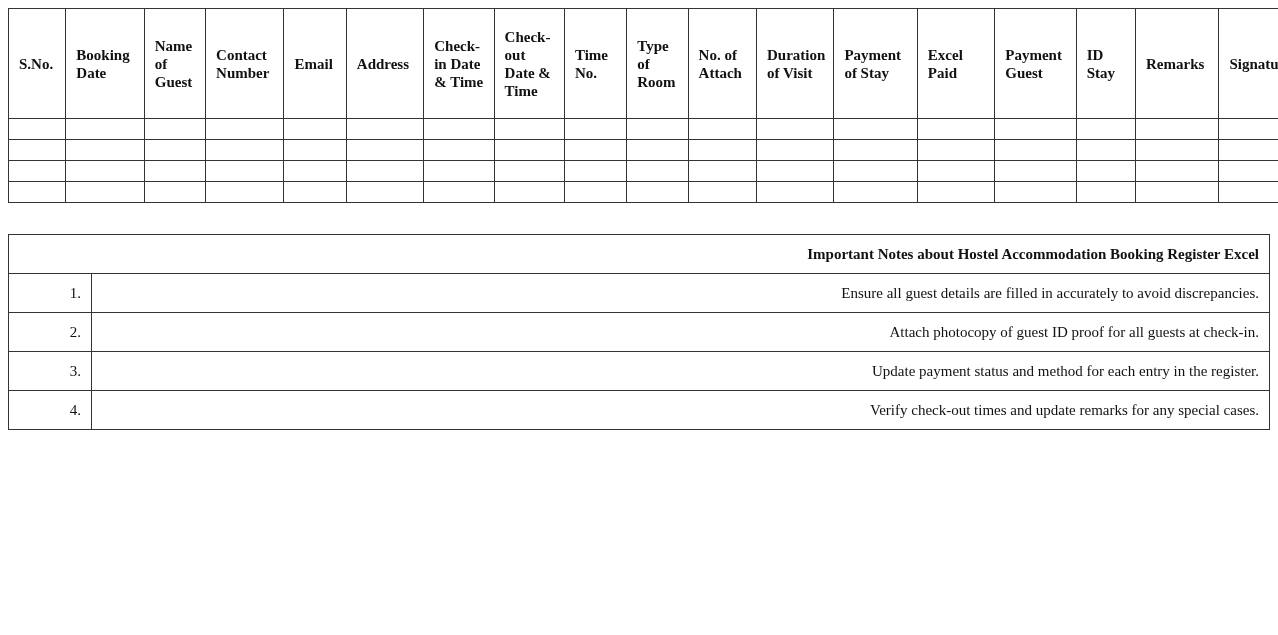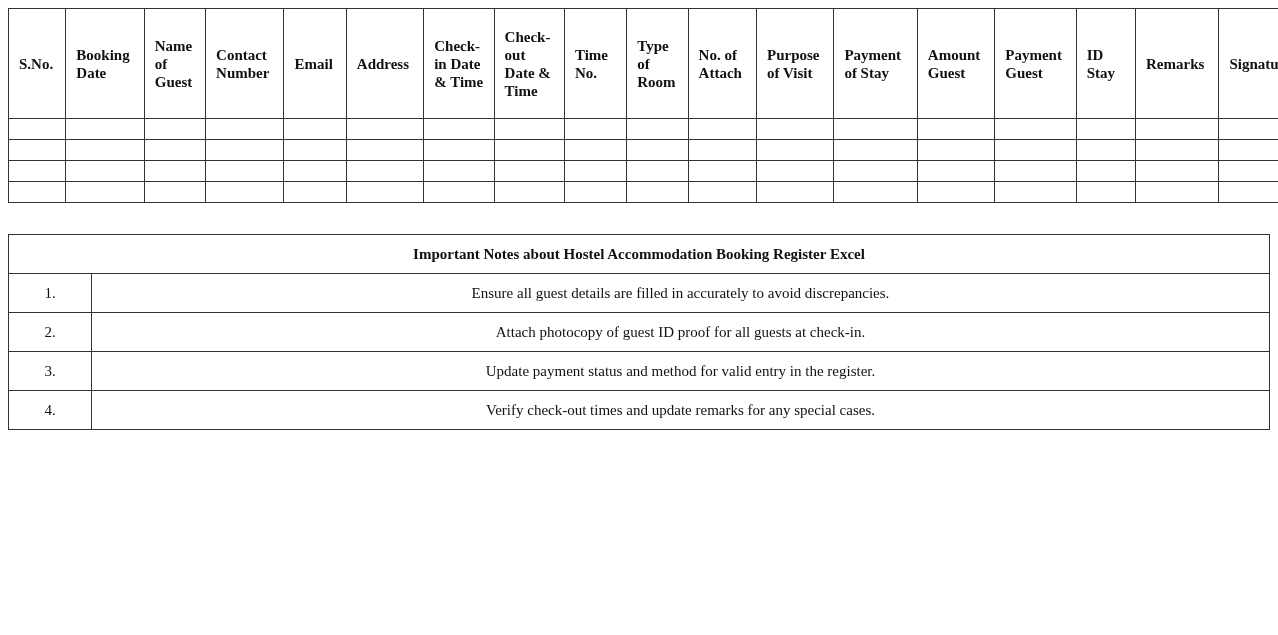--- a/index.html
+++ b/index.html
@@ -6,21 +6,21 @@
   body { width: 1278px; height: 635px; overflow: hidden; position: relative;
          font-family: "Liberation Serif", "DejaVu Serif", serif; color: #111; }
   table { border-collapse: collapse; }
   .register { position: absolute; left: 8px; top: 8px; table-layout: fixed; width: 1290px; }
   .register th, .register td { border: 1px solid #333; padding: 0 10px; }
   .register th { height: 109px; font-weight: bold; font-size: 15px; line-height: 18px;
                  text-align: left; vertical-align: middle; }
   .register td { height: 20px; }
   .notes { position: absolute; left: 8px; top: 234px; width: 1262px; table-layout: fixed; }
   .notes td, .notes th { border: 1px solid #333; height: 38px; padding: 0 10px;
-                         font-size: 15px; text-align: center; vertical-align: middle; }
+                         font-size: 15px; text-align: right; vertical-align: middle; }
   .notes th { font-weight: bold; }
 </style>
 </head>
 <body>
 
 <table class="register">
   <colgroup id="reg-cols">
       <col style="width: 57px;">
       <col style="width: 78px;">
       <col style="width: 61px;">
@@ -46,23 +46,23 @@
         <th>Booking Date</th>
         <th>Name of Guest</th>
         <th>Contact Number</th>
         <th>Email</th>
         <th>Address</th>
         <th>Check-in Date &amp; Time</th>
         <th>Check-out Date &amp; Time</th>
         <th>Time No.</th>
         <th>Type of Room</th>
         <th>No. of Attach</th>
-        <th>Purpose of Visit</th>
+        <th>Duration of Visit</th>
         <th>Payment of Stay</th>
-        <th>Amount Guest</th>
+        <th>Excel Paid</th>
         <th>Payment Guest</th>
         <th>ID Stay</th>
         <th>Remarks</th>
         <th>Signature</th>
       </tr>
   </thead>
   <tbody id="reg-body">
       <tr>
         <td></td>
         <td></td>
@@ -160,20 +160,20 @@
       <tr>
         <td>1.</td>
         <td>Ensure all guest details are filled in accurately to avoid discrepancies.</td>
       </tr>
       <tr>
         <td>2.</td>
         <td>Attach photocopy of guest ID proof for all guests at check-in.</td>
       </tr>
       <tr>
         <td>3.</td>
-        <td>Update payment status and method for valid entry in the register.</td>
+        <td>Update payment status and method for each entry in the register.</td>
       </tr>
       <tr>
         <td>4.</td>
         <td>Verify check-out times and update remarks for any special cases.</td>
       </tr>
     </tbody>
 </table>
 
 </body></html>

